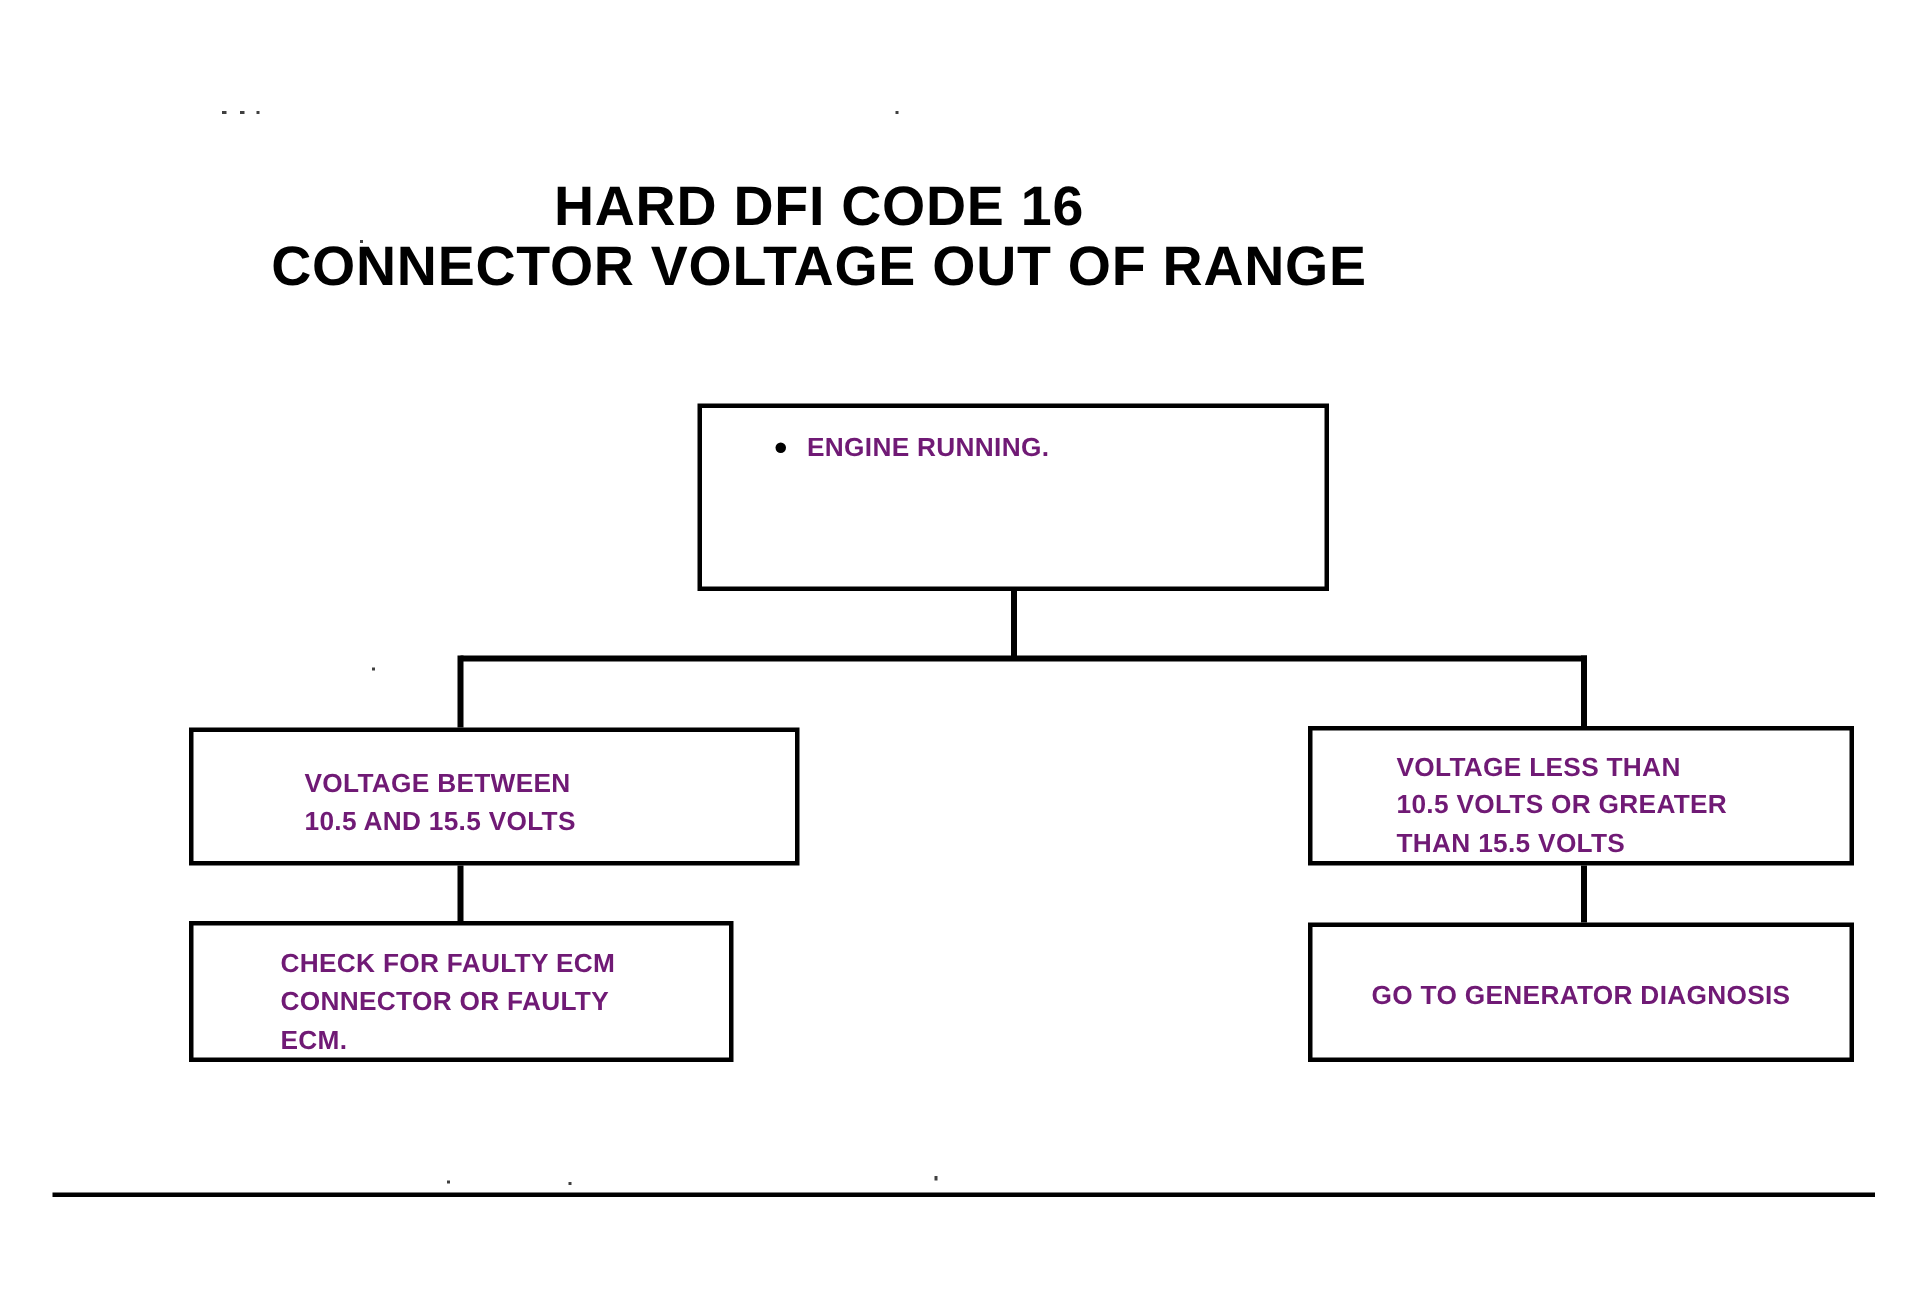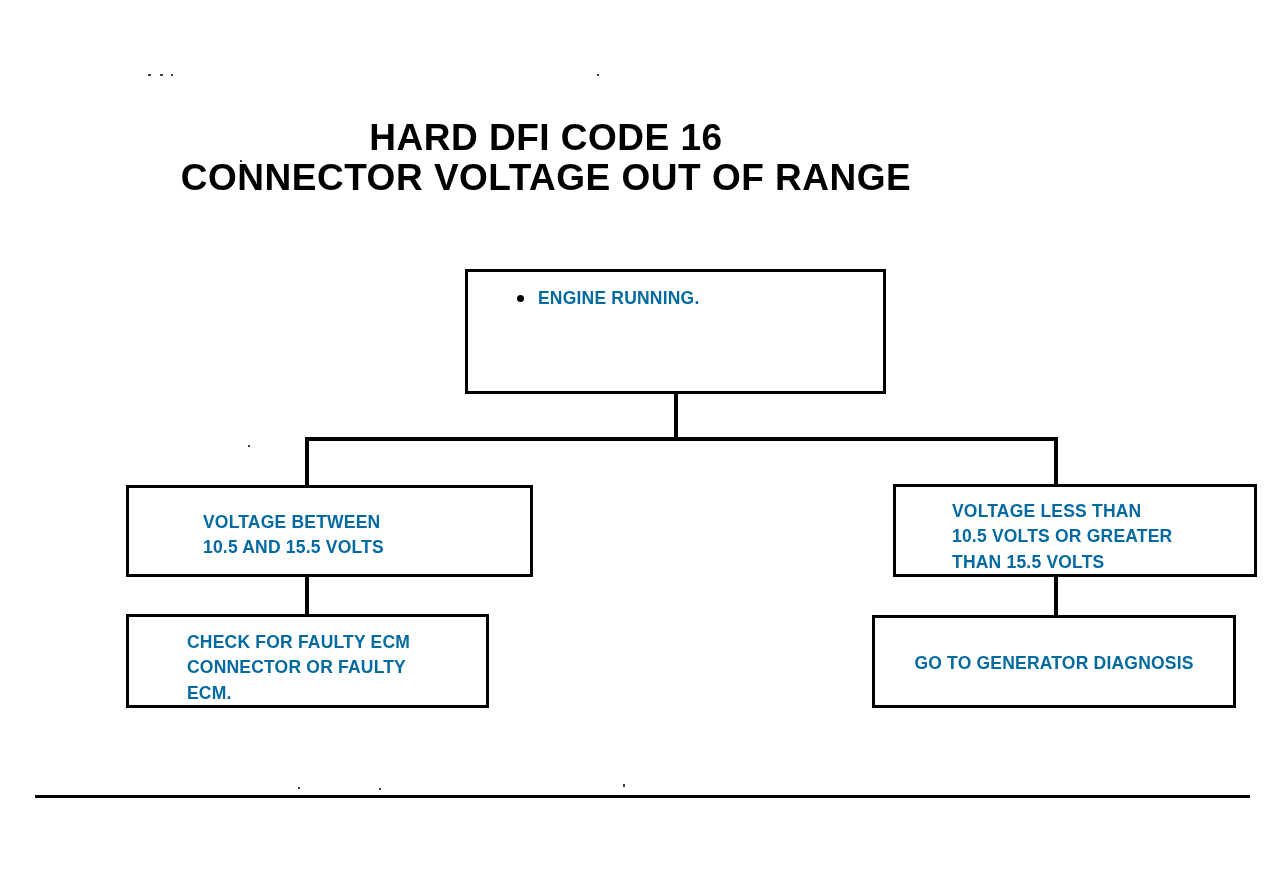--- a/index.html
+++ b/index.html
@@ -43,21 +43,21 @@
     border: 3px solid #000;
     background: #fff;
     box-sizing: border-box;
   }
   .box-text {
     font-family: "Liberation Sans", sans-serif;
     font-size: 17.5px;
     font-weight: bold;
     line-height: 1.45;
     letter-spacing: 0.2px;
-    color: #0369a1;
+    color: #701a75;
     white-space: pre-line;
   }
 
   
   #box-top {
     left: 465px;
     top: 269px;
     width: 421px;
     height: 125px;
   }
@@ -96,21 +96,20 @@
     left: 74px;
     top: 22px;
   }
 
   
   #box-right-mid {
     left: 872px;
     top: 484px;
     width: 364px;
     height: 93px;
-    margin-left: 21px;
   }
   #box-right-mid .box-text {
     position: absolute;
     left: 56px;
     top: 12px;
   }
 
   
   #box-left-bot {
     left: 126px;

